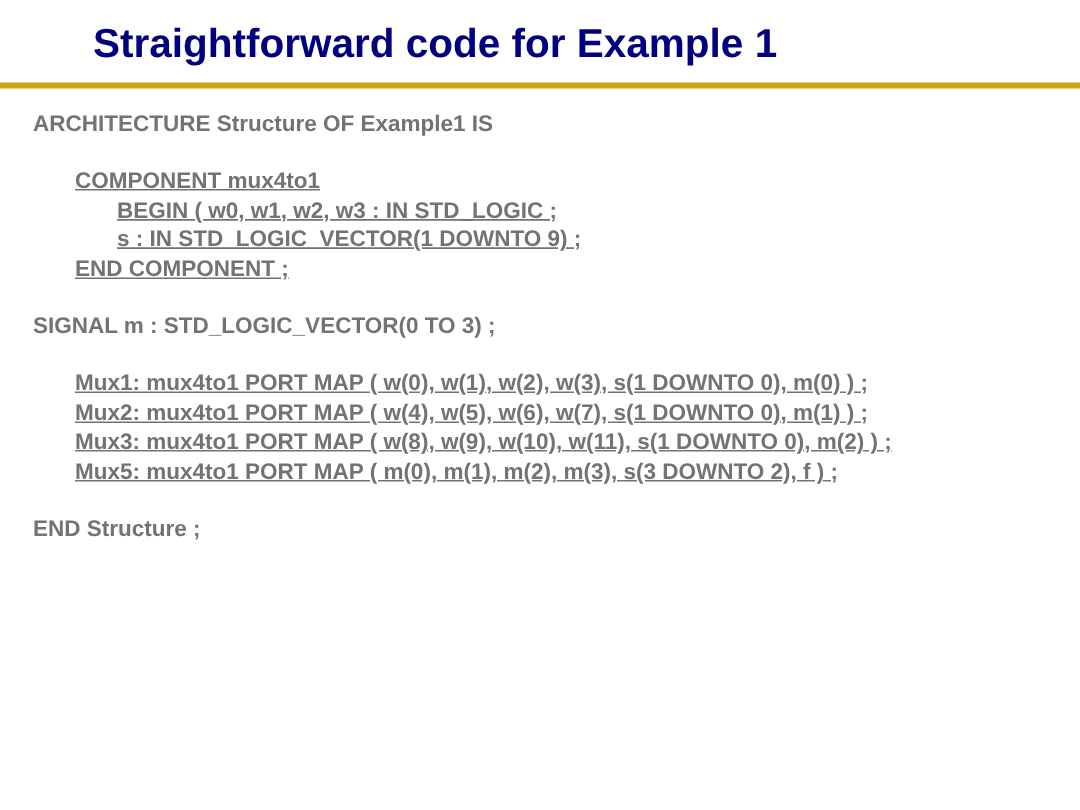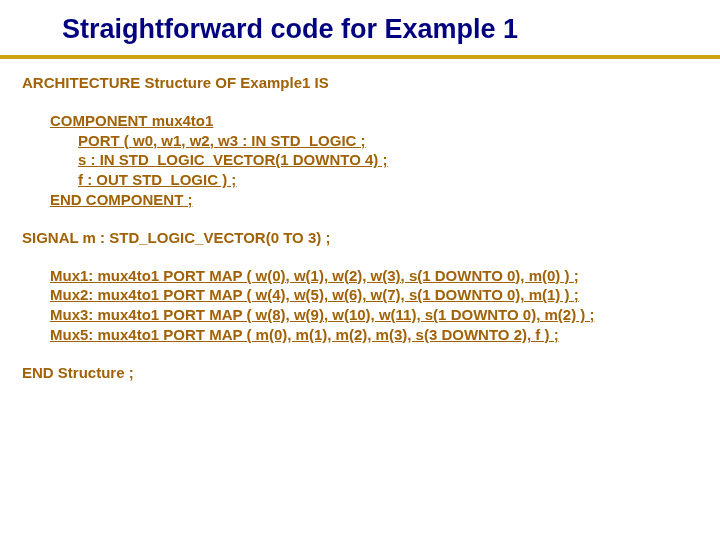--- a/index.html
+++ b/index.html
@@ -20,21 +20,21 @@
       font-weight: bold;
     }
     .divider {
       margin-top: 6px;
       height: 4px;
       background: #cca311;
       width: 100%;
     }
     .content {
       padding: 14px 0 0 22px;
-      color: #a16207;
+      color: #737373;
       font-size: 15px;
       line-height: 1.32;
       font-weight: bold;
     }
     .block {
       margin-bottom: 18px;
     }
     .indent-1 { padding-left: 28px; text-decoration: underline; }
     .mux-lines { white-space: nowrap; }
   </style>
@@ -45,23 +45,22 @@
   <div class="title">Straightforward code for Example 1</div>
 </div>
 <div class="divider"></div>
 
 <div class="content">
 
   <div class="block">ARCHITECTURE Structure OF Example1 IS</div>
 
   <div class="block indent-1">
     <div>COMPONENT mux4to1</div>
-    <div class="indent-1">PORT ( w0, w1, w2, w3 : IN STD_LOGIC ;</div>
-    <div class="indent-1">s : IN STD_LOGIC_VECTOR(1 DOWNTO 4) ;</div>
-    <div class="indent-1">f : OUT STD_LOGIC ) ;</div>
+    <div class="indent-1">BEGIN ( w0, w1, w2, w3 : IN STD_LOGIC ;</div>
+    <div class="indent-1">s : IN STD_LOGIC_VECTOR(1 DOWNTO 9) ;</div>
     <div>END COMPONENT ;</div>
   </div>
 
   <div class="block">
     <div>SIGNAL m : STD_LOGIC_VECTOR(0 TO 3) ;</div>
   </div>
 
   <div class="block indent-1 mux-lines">
     <div>Mux1: mux4to1 PORT MAP ( w(0), w(1), w(2), w(3), s(1 DOWNTO 0), m(0) ) ;</div>
     <div>Mux2: mux4to1 PORT MAP ( w(4), w(5), w(6), w(7), s(1 DOWNTO 0), m(1) ) ;</div>

